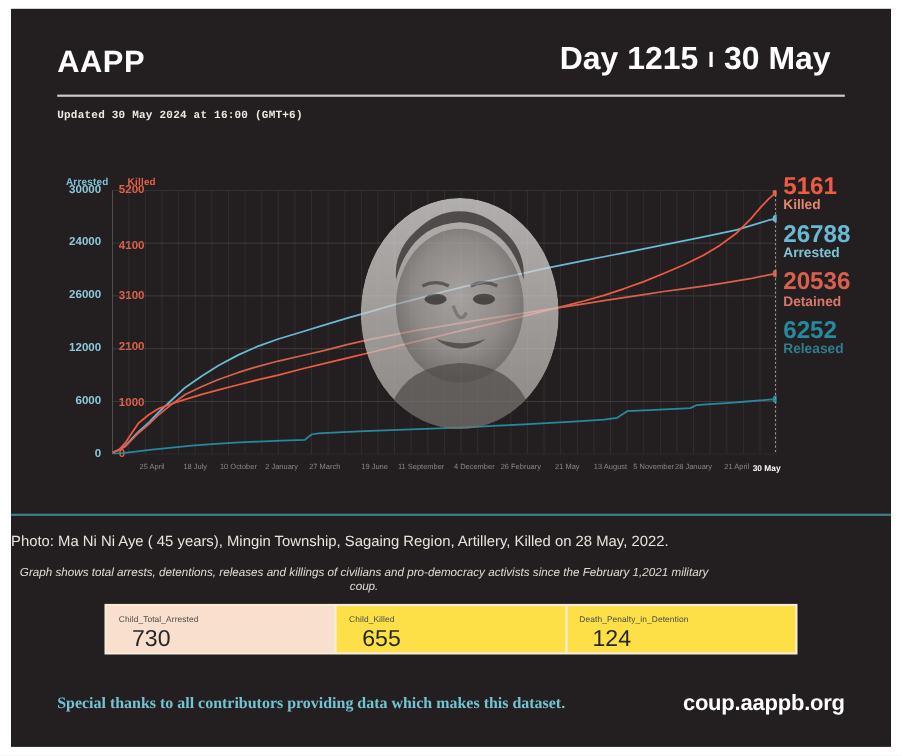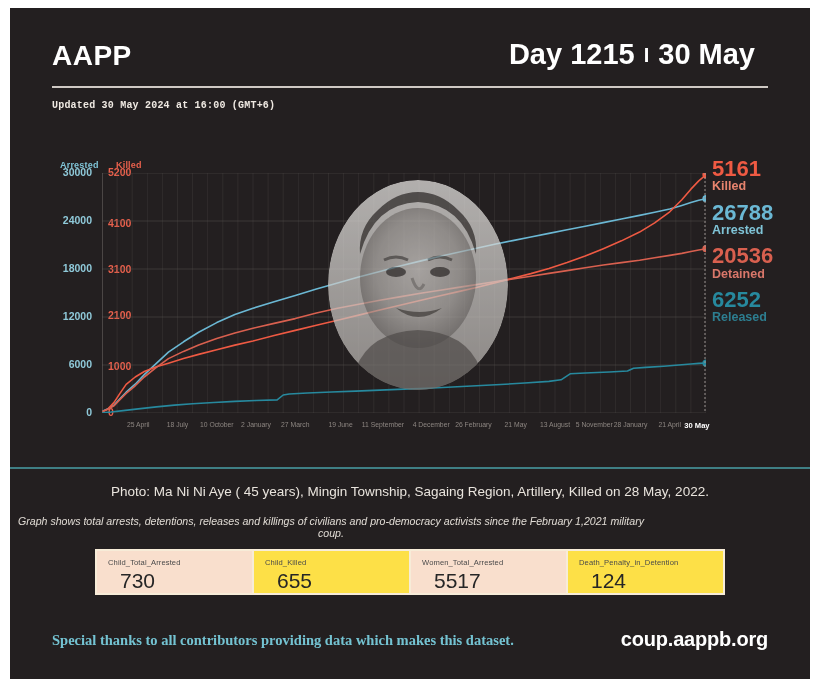--- a/index.html
+++ b/index.html
@@ -78,21 +78,21 @@
   .rl.killed   .num{color:#ef5a43;} .rl.killed   .cap{color:#e8846e;}
   .rl.arrested .num{color:#6bb8d4;} .rl.arrested .cap{color:#7fc3d6;}
   .rl.detained .num{color:#d9604f;} .rl.detained .cap{color:#d9776a;}
   .rl.released .num{color:#27899e;} .rl.released .cap{color:#2d7e90;}
 
   
   #divider{position:absolute;left:0;top:459px;width:800px;height:2px;background:#3f7f85;}
 
   
   #photo-caption{
-    position:absolute;left:0;top:476px;width:800px;text-align:center;
+    position:absolute;left:0;top:476px;width:800px;
     color:#e9e4dd;font-size:13.5px;font-family:"Liberation Sans", sans-serif;
   }
   #graph-note{
     position:absolute;left:0;top:507px;width:642px;text-align:center;
     color:#e0dbd4;font-size:10.6px;font-style:italic;
     font-family:"Liberation Sans", sans-serif;
   }
 
   
   #cards{
@@ -136,21 +136,21 @@
   </div>
 
   <div id="chart-area">
     <div class="axis-title" id="arrested-title">Arrested</div>
     <div class="axis-title" id="killed-title">Killed</div>
 
     <div id="ytick-left">
           <div class="ytick arr" style="top: 258px;">0</div>
           <div class="ytick arr" style="top: 210px;">6000</div>
           <div class="ytick arr" style="top: 162px;">12000</div>
-          <div class="ytick arr" style="top: 114px;">18000</div>
+          <div class="ytick arr" style="top: 114px;">26000</div>
           <div class="ytick arr" style="top: 66px;">24000</div>
           <div class="ytick arr" style="top: 18px;">30000</div>
         </div>
     <div id="ytick-right">
           <div class="ytick kil" style="top: 258px;">0</div>
           <div class="ytick kil" style="top: 211.846px;">1000</div>
           <div class="ytick kil" style="top: 161.077px;">2100</div>
           <div class="ytick kil" style="top: 114.923px;">3100</div>
           <div class="ytick kil" style="top: 68.7692px;">4100</div>
           <div class="ytick kil" style="top: 18px;">5200</div>
@@ -295,24 +295,20 @@
 
   <div id="cards">
         <div class="card peach">
           <span class="k">Child_Total_Arrested</span>
           <span class="v">730</span>
         </div>
         <div class="card blue">
           <span class="k">Child_Killed</span>
           <span class="v">655</span>
         </div>
-        <div class="card peach">
-          <span class="k">Women_Total_Arrested</span>
-          <span class="v">5517</span>
-        </div>
         <div class="card blue">
           <span class="k">Death_Penalty_in_Detention</span>
           <span class="v">124</span>
         </div>
       </div>
 
   <div id="thanks">Special thanks to all contributors providing data which makes this dataset.</div>
   <div id="site">coup.aappb.org</div>
 
 </div>

